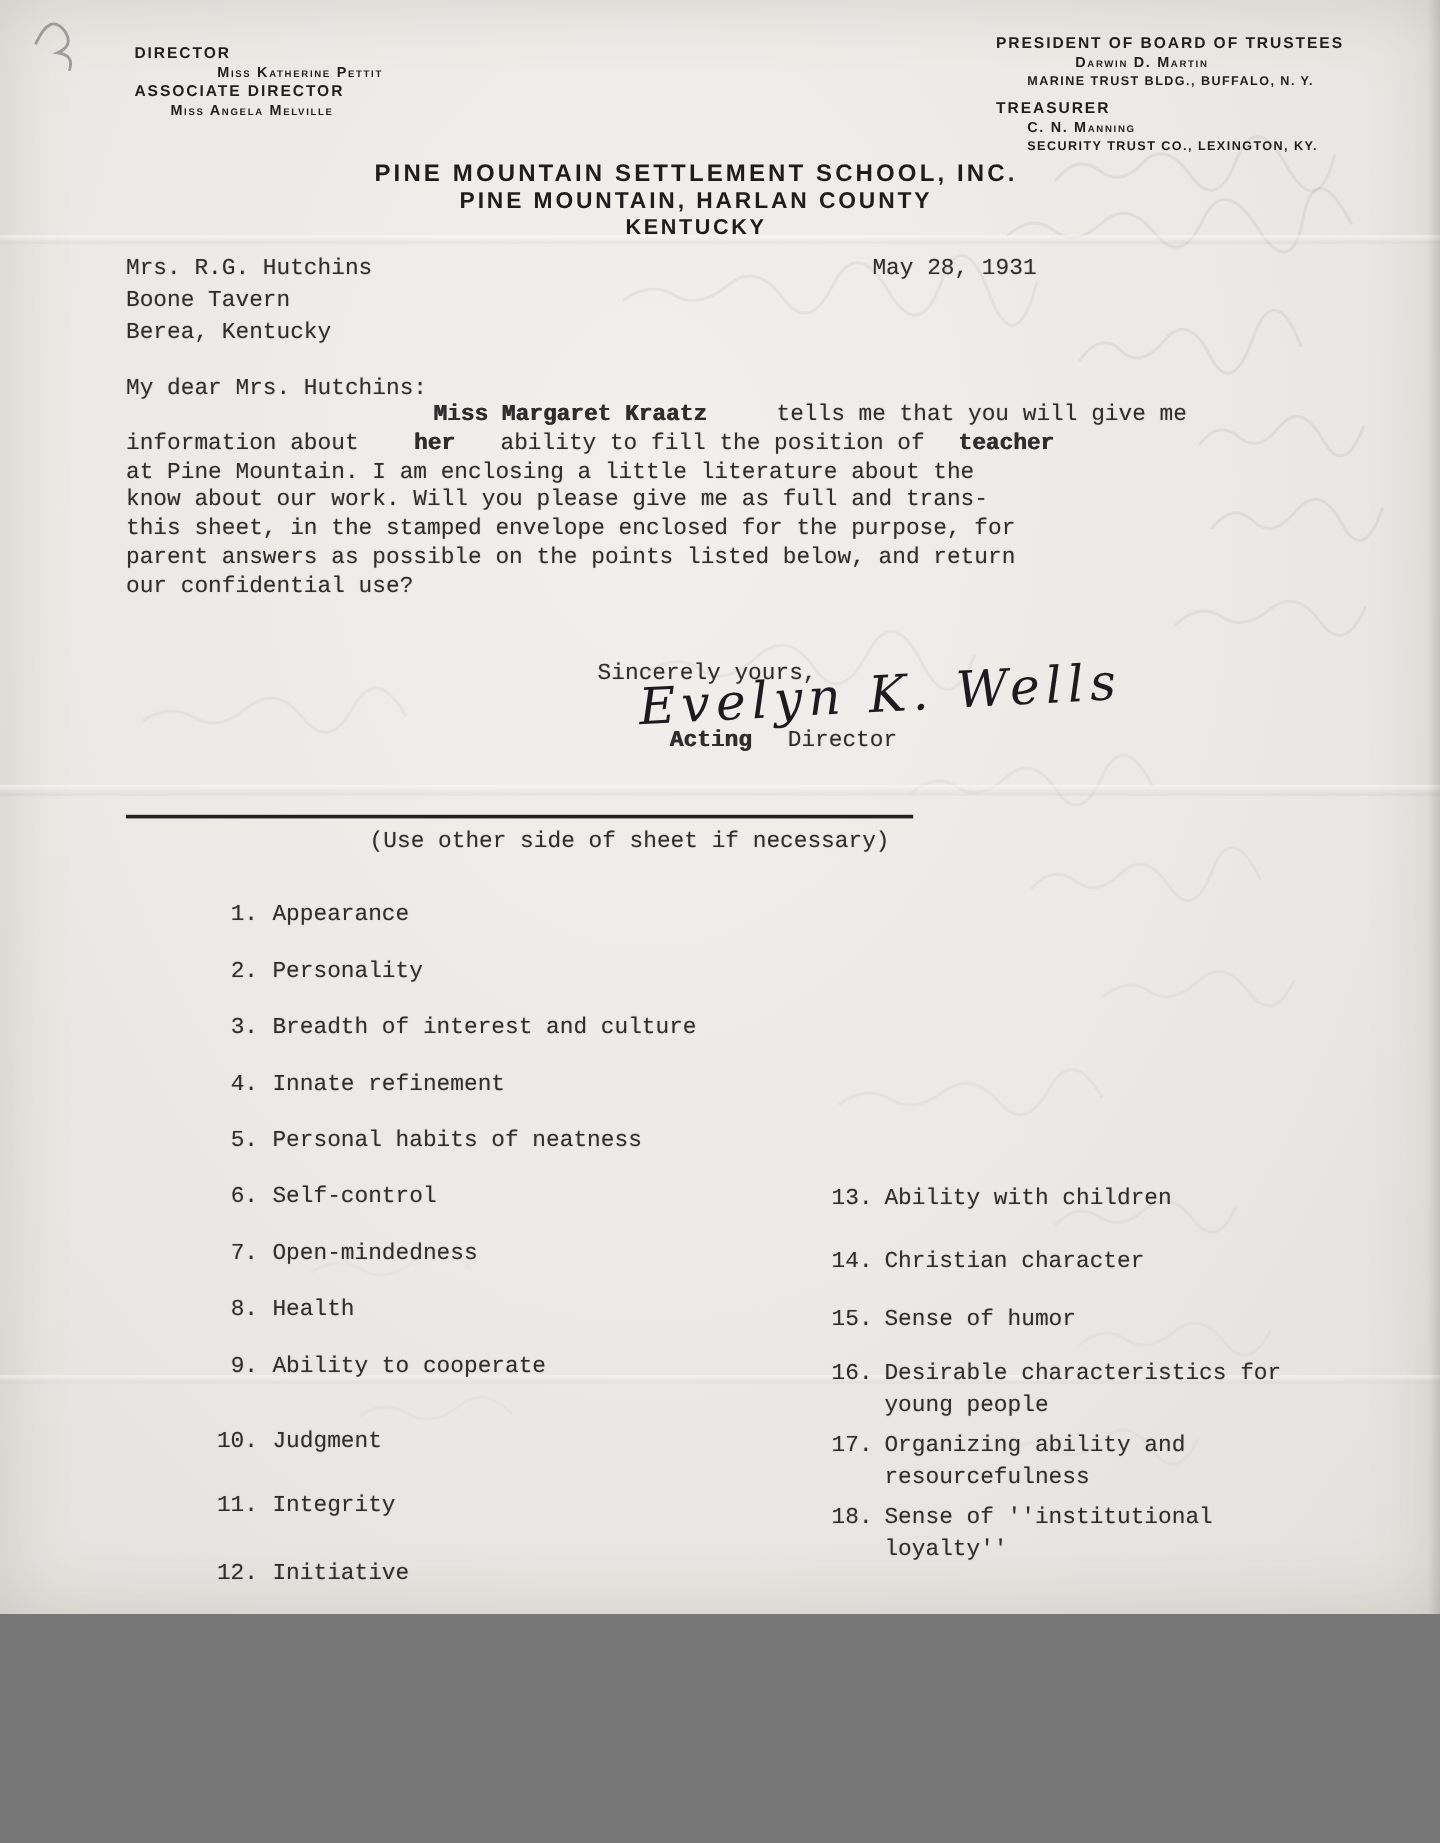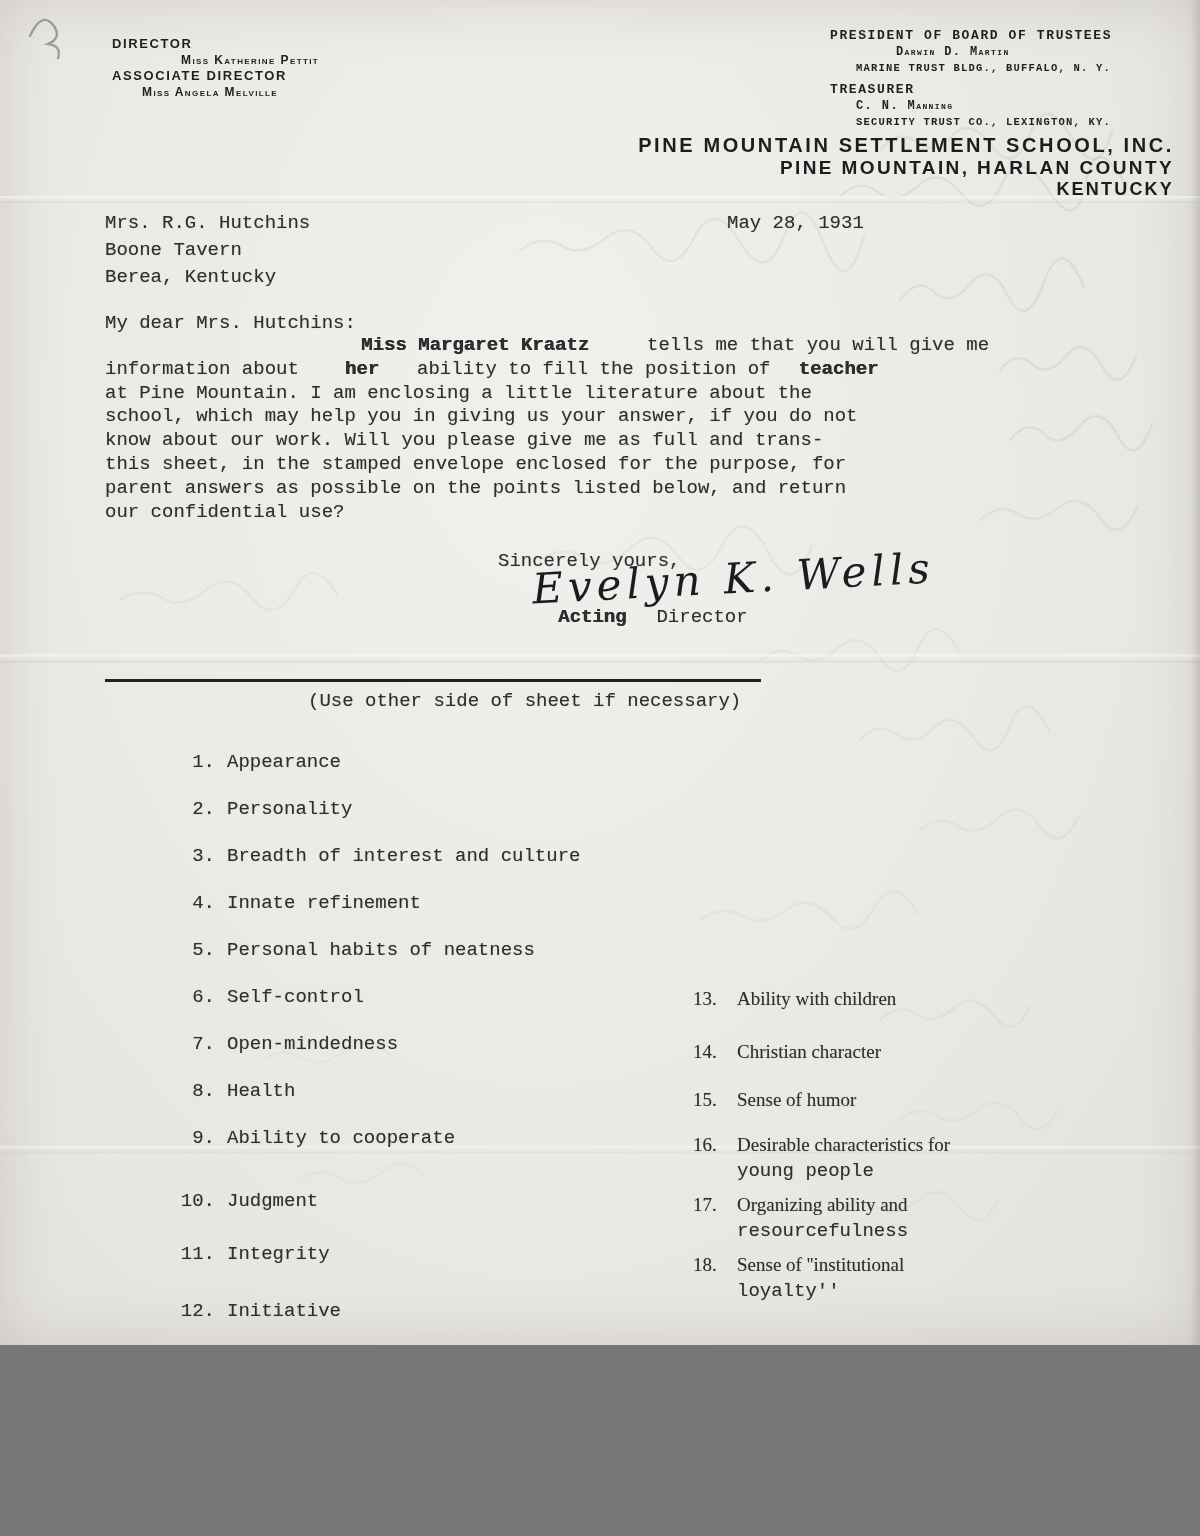--- a/index.html
+++ b/index.html
@@ -10,21 +10,21 @@
     font-family:"Liberation Mono","DejaVu Sans Mono",monospace;
     color:#2e2e2e;
   }
   .abs{position:absolute;}
   
   .lh{font-family:"Liberation Sans","DejaVu Sans",sans-serif;font-weight:bold;color:#1f1f1f;}
   .lh .lbl{font-size:13px;letter-spacing:1.6px;}
   .lh .nm{font-size:12px;letter-spacing:1.4px;font-variant:small-caps;text-transform:none;}
   .lh .ad{font-size:10.5px;letter-spacing:1.2px;}
   .lh div{line-height:16px;}
-  .title{font-family:"Liberation Sans","DejaVu Sans",sans-serif;font-weight:bold;color:#1d1d1d;text-align:right;padding-left:14px;}
+  .title{font-family:"Liberation Sans","DejaVu Sans",sans-serif;font-weight:bold;color:#1d1d1d;text-align:center;}
   .title .t1{font-size:20px;letter-spacing:2.6px;line-height:23px;}
   .title .t2{font-size:19px;letter-spacing:2.4px;line-height:22px;}
   .title .t3{font-size:18px;letter-spacing:2.2px;line-height:21px;}
   
   .typed{font-size:19px;line-height:23.8px;white-space:nowrap;text-shadow:0 0 1px rgba(60,60,60,.35);}
   .typed b,.tb{font-weight:bold;text-shadow:.6px 0 0 currentColor;}
   .sp{display:inline-block;}
   .sp-ind{width:256px;} .sp-g1{width:58px;}
   .sp-a{width:46px;} .sp-b{width:38px;} .sp-c{width:28px;}
   .sp-t{width:30px;}
@@ -35,21 +35,21 @@
   }
   
   .rule{background:#222;height:3px;}
   .items .item{display:flex;font-size:19px;line-height:21px;text-shadow:0 0 1px rgba(60,60,60,.35);}
   .items-left .item{margin-bottom:26px;}
   .items-left .item:nth-child(9){margin-bottom:42px;}
   .items-left .item:nth-child(10){margin-bottom:32px;}
   .items-left .item:nth-child(11){margin-bottom:36px;}
   .items-left .num{width:50px;text-align:right;margin-right:12px;}
   .items-right .item{display:block;font-size:19px;line-height:27px;text-shadow:0 0 1px rgba(60,60,60,.35);}
-  .items-right .row1{display:flex;font-family:Liberation Serif, serif;}
+  .items-right .row1{display:flex;}
   .items-right .num{width:34px;margin-right:10px;}
   .items-right .item:nth-child(1){margin-bottom:26px;}
   .items-right .item:nth-child(2){margin-bottom:21px;}
   .items-right .item:nth-child(3){margin-bottom:18px;}
   .items-right .item:nth-child(4),.items-right .item:nth-child(5),.items-right .item:nth-child(6){margin-bottom:6px;}
   .l2.ind{margin-left:44px;}
   .dash{border-bottom:2px dashed #3c3c3c;height:0;}
   
   .crease{left:0;width:1200px;pointer-events:none;}
   .c1{top:196px;height:7px;background:linear-gradient(rgba(255,255,255,.55),rgba(70,65,55,.06));}
@@ -97,21 +97,21 @@
   <div class="abs edge-bottom"></div>
   <div class="abs corner-curl"></div>
 
   <div class="abs lh" style="left:112px;top:36px;">
     <div class="lbl">DIRECTOR</div>
     <div class="nm" style="margin-left:30px;padding-left:39px;">Miss Katherine Pettit</div>
     <div class="lbl" style="margin-top:0;">ASSOCIATE DIRECTOR</div>
     <div class="nm" style="margin-left:30px;">Miss Angela Melville</div>
   </div>
 
-  <div class="abs lh" style="left:830px;top:28px;font-family:Liberation Mono, monospace;">
+  <div class="abs lh" style="left:830px;top:28px;">
     <div class="lbl">PRESIDENT OF BOARD OF TRUSTEES</div>
     <div class="nm" style="margin-left:26px;padding-left:40px;">Darwin D. Martin</div>
     <div class="ad" style="margin-left:26px;">MARINE TRUST BLDG., BUFFALO, N. Y.</div>
     <div class="lbl" style="margin-top:6px;">TREASURER</div>
     <div class="nm" style="margin-left:26px;">C. N. Manning</div>
     <div class="ad" style="margin-left:26px;">SECURITY TRUST CO., LEXINGTON, KY.</div>
   </div>
 
   <div class="abs title" style="left:0;top:134px;width:1160px;">
     <div class="t1">PINE MOUNTAIN SETTLEMENT SCHOOL, INC.</div>
@@ -124,21 +124,20 @@
     <div>Boone Tavern</div>
     <div>Berea, Kentucky</div>
   </div>
   <div class="abs typed" style="left:727px;top:212px;">May 28, 1931</div>
 
   <div class="abs typed" style="left:105px;top:312px;">My dear Mrs. Hutchins:</div>
   <div class="abs typed" style="left:105px;top:334px;">
     <div><span class="sp sp-ind"></span><b>Miss Margaret Kraatz</b><span class="sp sp-g1"></span><span>tells me that you will give me</span></div>
     <div><span>information about</span><span class="sp sp-a"></span><b>her</b><span class="sp sp-b"></span><span>ability to fill the position of</span><span class="sp sp-c"></span><b>teacher</b></div>
     <div>at Pine Mountain.  I am enclosing a little literature about the</div>
-    <div>school, which may help you in giving us your answer, if you do not</div>
     <div>know about our work.  Will you please give me as full and trans-</div>
     <div>this sheet, in the stamped envelope enclosed for the purpose, for</div>
     <div>parent answers as possible on the points listed below, and return</div>
     <div>our confidential use?</div>
   </div>
 
   <div class="abs typed" style="left:498px;top:550px;">Sincerely yours,</div>
   <div class="abs hand" style="left:532px;top:554px;font-size:42px;letter-spacing:5px;transform:rotate(-3deg);">Evelyn K. Wells</div>
   <div class="abs typed" style="left:558px;top:606px;"><b>Acting</b><span class="sp sp-t"></span><span>Director</span></div>
 

